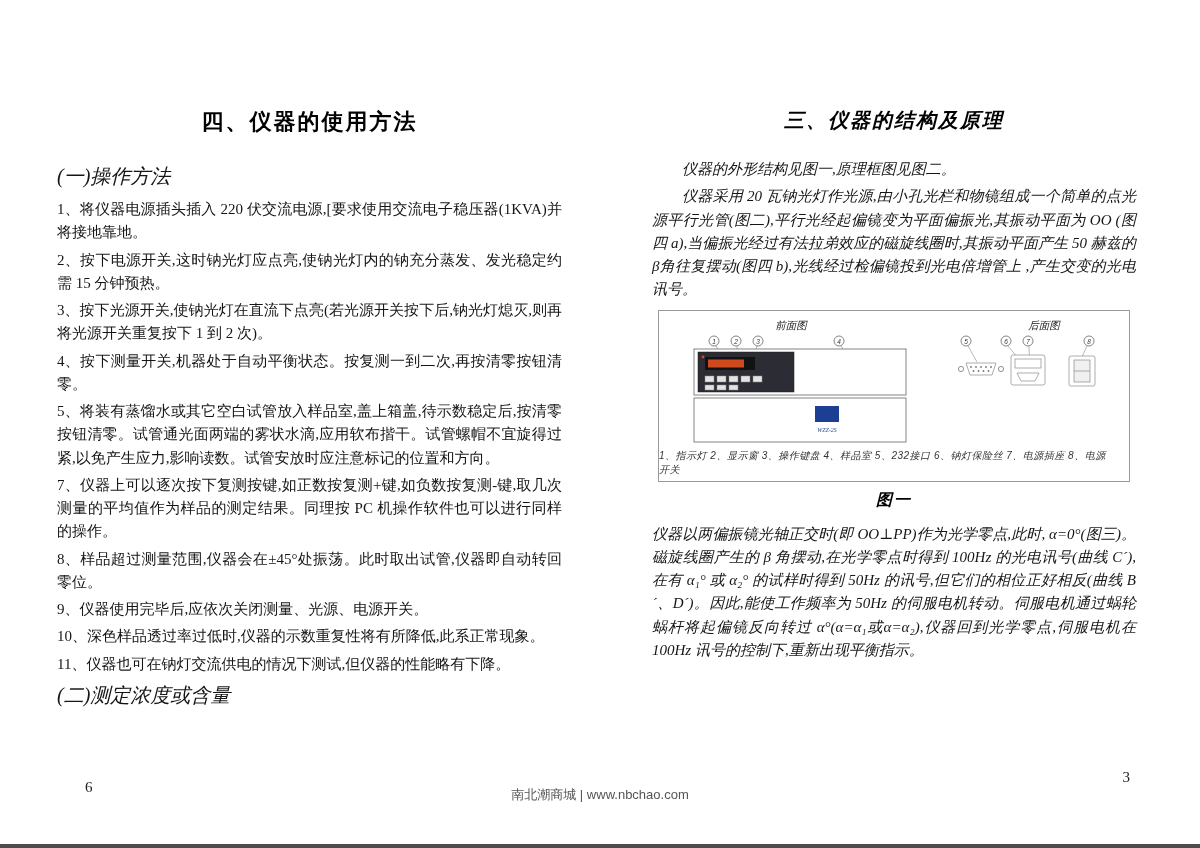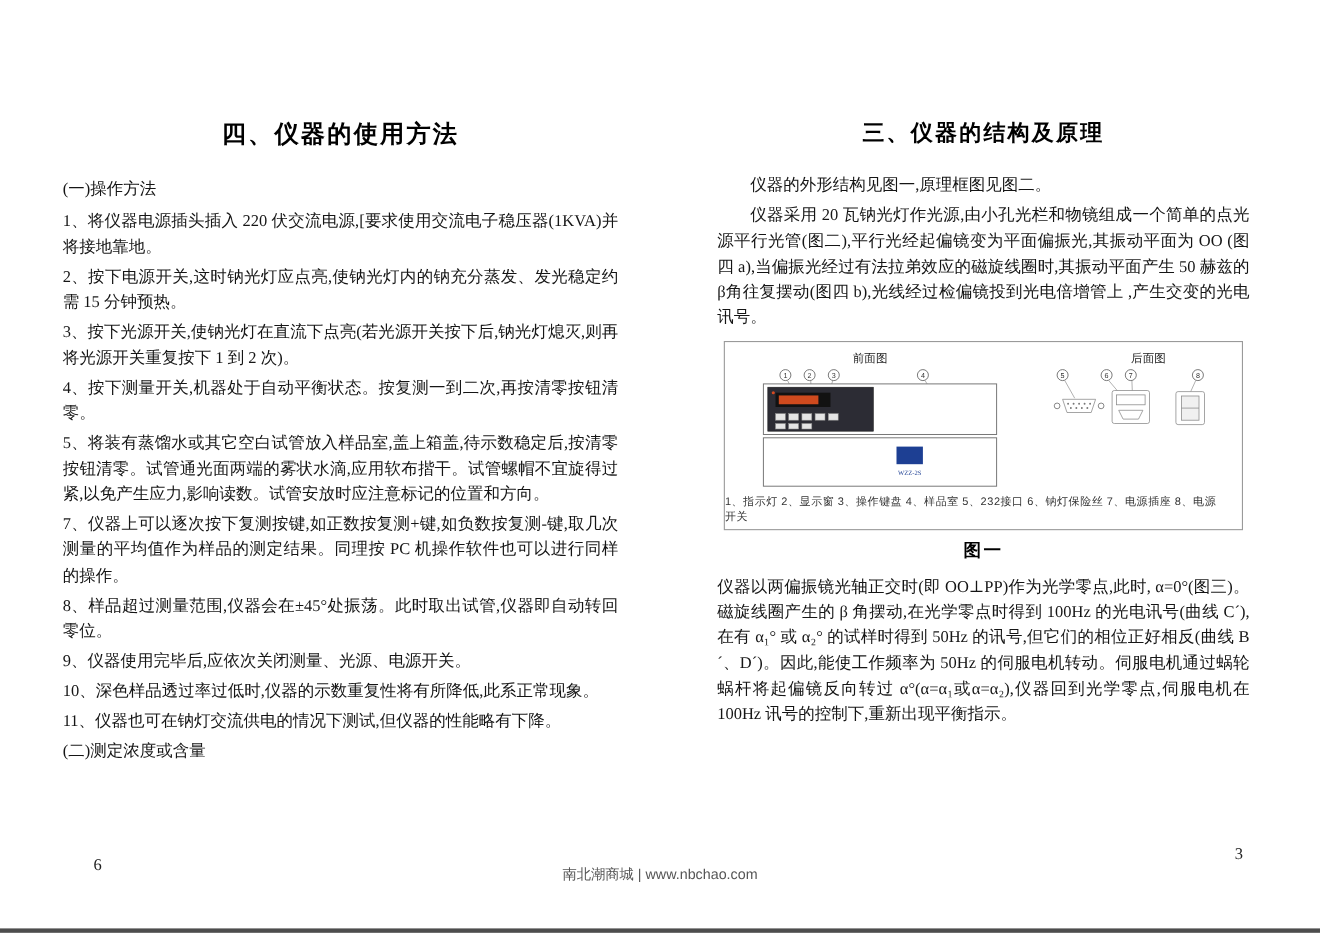--- a/index.html
+++ b/index.html
@@ -6,33 +6,33 @@
   html,body { width:1200px; height:848px; }
   body {
     background:#ffffff;
     font-family:"Liberation Serif","DejaVu Serif",serif;
     color:#151515;
     position:relative;
     overflow:hidden;
   }
   .col { position:absolute; top:78px;margin-top:29px; }
   .col-left  { left:57px;  width:505px; }
-  .col-right { left:652px; width:484px; }
+  .col-right { left:652px; width:484px;font-style:italic; }
 
   .doc-title {
     font-size:22px; font-weight:bold; text-align:center;
     letter-spacing:2px; color:#000; margin-bottom:24px;
   }
   .col-right .doc-title { font-size:20px; }
 
   p.body-p {
     font-size:15px; line-height:1.55; text-align:justify;
     margin-bottom:4px;
   }
-  p.sec-head { font-size:15px; line-height:1.55; margin-bottom:6px; }
+  p.sec-head { font-size:20px; line-height:1.55; margin-bottom:6px;font-style:italic; }
   p.indent { text-indent:2em; }
 
   
   .figure-box {
     width:472px; margin:8px auto 0 auto;
     border:1px solid #9a9a9a;
     padding:5px 17px 4px 0;
     background:#fff;
   }
   .fig-svg { display:block; width:470px; height:130px; }

